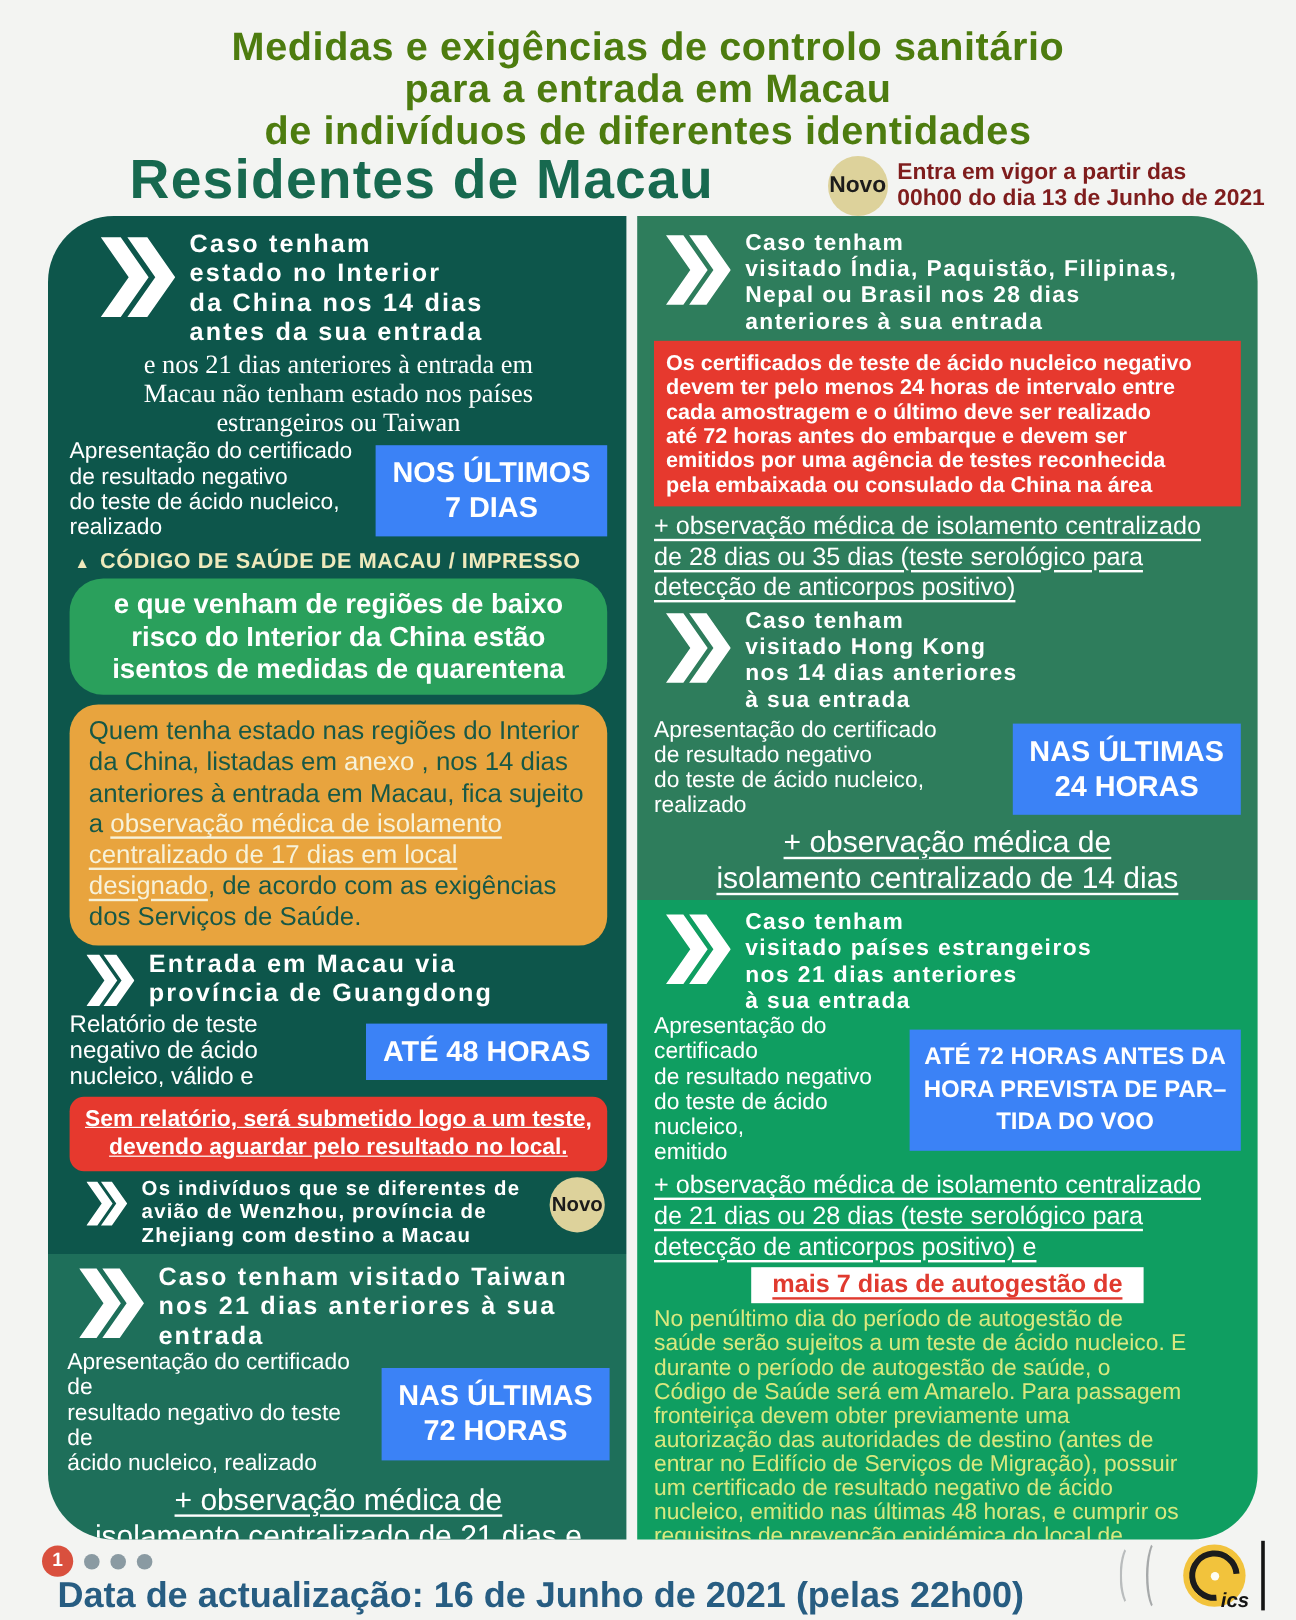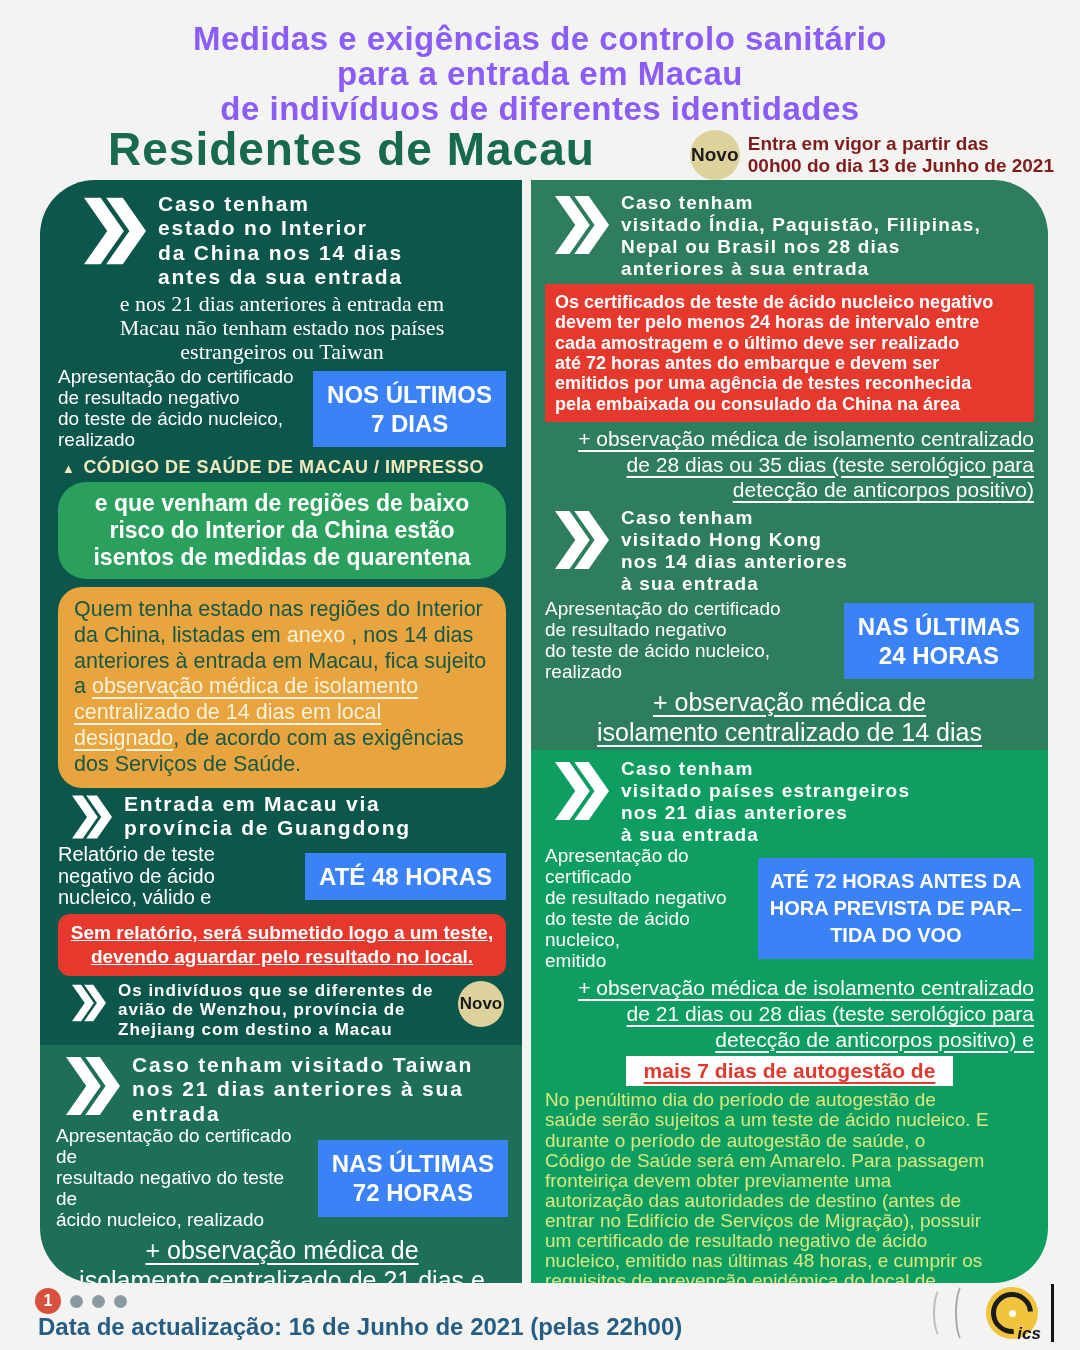--- a/index.html
+++ b/index.html
@@ -2,21 +2,21 @@
 <html><head>
 <meta charset="utf-8">
 <style>
   html,body{margin:0;padding:0;}
   body{background:#e9eaea;}
   .page{position:relative;width:1080px;height:1350px;background:#f3f4f2;overflow:hidden;
         font-family:"Liberation Sans", sans-serif;}
 
   
   .title{position:absolute;top:22px;left:0;width:1080px;text-align:center;
-         color:#8b5cf6;font-size:33px;line-height:1.06;font-weight:bold;white-space:pre-line;letter-spacing:.5px;}
+         color:#4d7c0f;font-size:33px;line-height:1.06;font-weight:bold;white-space:pre-line;letter-spacing:.5px;}
   .audience{position:absolute;top:122px;left:108px;color:#17694f;font-size:46px;font-weight:bold;letter-spacing:1px;}
   .effective-wrap{position:absolute;top:130px;right:26px;display:flex;align-items:center;gap:8px;}
   .novo-circle{width:50px;height:50px;border-radius:50%;background:#ddd29b;color:#1b1b1b;
                display:flex;align-items:center;justify-content:center;font-size:19px;font-weight:bold;flex:0 0 auto;}
   .effective{color:#7f1d1d;font-size:19px;line-height:1.16;font-weight:bold;white-space:pre-line;}
 
   
   .col-left{position:absolute;left:40px;top:180px;width:482px;}
   .col-right{position:absolute;left:531px;top:180px;width:517px;}
   .panel{box-sizing:border-box;color:#fff;}
@@ -50,32 +50,32 @@
   .green-box{background:#2aa05c;border-radius:28px;font-size:23px;line-height:1.18;font-weight:bold;
              text-align:center;padding:8px 8px;margin:2px 0 0;}
   .orange-box{background:#e8a43e;border-radius:24px;color:#175846;font-size:21.5px;line-height:1.2;
               padding:10px 16px;margin:8px 0 4px;}
   .cream{color:#f7f2d9;}
   .noreport{background:#e6392e;border-radius:12px;font-size:19px;font-weight:bold;text-align:center;
             line-height:1.25;padding:7px 8px;margin:5px 0;text-decoration:underline;}
   .novo-sm{width:46px;height:46px;border-radius:50%;background:#ddd29b;color:#1b1b1b;display:flex;
            align-items:center;justify-content:center;font-size:17px;font-weight:bold;flex:0 0 auto;margin-right:2px;}
   .obs{font-size:25px;line-height:1.2;text-align:center;margin:4px 0;}
-  .obs-sm{font-size:21px;line-height:1.22;text-align:right;margin:4px 0;}
+  .obs-sm{font-size:21px;line-height:1.22;text-align:left;margin:4px 0;}
   .selfcare-box{background:#ffffff;margin:4px auto;padding:3px 18px;width:max-content;max-width:95%;}
   .selfcare-box span{color:#e03a2f;font-size:21px;font-weight:bold;}
   .redbox{background:#e6392e;font-weight:bold;font-size:18px;line-height:1.13;padding:8px 10px;margin:4px 0 2px;}
   .yellow-note{color:#d9e87f;font-size:19px;line-height:1.06;margin-top:4px;}
 
   
   .pager{position:absolute;left:35px;top:1288px;display:flex;align-items:center;gap:9px;}
   .page-circle{width:26px;height:26px;border-radius:50%;background:#d9503e;color:#fff;font-size:16px;
                font-weight:bold;display:flex;align-items:center;justify-content:center;}
   .dot{width:13px;height:13px;border-radius:50%;background:#8a9aa2;}
-  .date{position:absolute;left:38px;top:1313px;color:#275d82;font-size:24px;font-weight:bold;}
+  .date{position:absolute;left:48px;top:1313px;color:#275d82;font-size:30px;font-weight:bold;}
 
   .logo{position:absolute;right:26px;top:1280px;display:flex;align-items:center;gap:10px;height:66px;}
   .waves{display:flex;gap:4px;align-items:center;height:60px;}
   .wave{width:14px;height:48px;border:2px solid transparent;border-left:2px solid #b9bcbd;border-radius:50%;}
   .wave:nth-child(2){height:56px;border-left-color:#a6a9aa;}
   .gcs-mark{position:relative;width:58px;height:58px;flex:0 0 auto;}
   .gcs-yellow{position:absolute;inset:3px;background:#f2c33c;border-radius:50%;}
   .gcs-c{position:absolute;inset:8px;border:5px solid #1c1c1c;border-radius:50%;border-right-color:transparent;
          transform:rotate(40deg);}
   .gcs-dot{position:absolute;left:26px;top:26px;width:7px;height:7px;background:#fdfdf4;border-radius:50%;}
@@ -129,21 +129,21 @@
 
       <div class="code-line">
         <span class="tri">▲</span><span>CÓDIGO DE SAÚDE DE MACAU</span><span>  / IMPRESSO</span>
       </div>
 
       <div class="green-box pre">e que venham de regiões de baixo
 risco do Interior da China estão
 isentos de medidas de quarentena</div>
 
       <div class="orange-box">
-        <span>Quem tenha estado nas regiões do Interior da China, listadas em </span><span class="cream">anexo</span><span> , nos 14 dias anteriores à entrada em Macau, fica sujeito a </span><span class="cream u">observação médica de isolamento centralizado de 14 dias em local designado</span><span>, de acordo com as exigências dos Serviços de Saúde.</span>
+        <span>Quem tenha estado nas regiões do Interior da China, listadas em </span><span class="cream">anexo</span><span> , nos 14 dias anteriores à entrada em Macau, fica sujeito a </span><span class="cream u">observação médica de isolamento centralizado de 17 dias em local designado</span><span>, de acordo com as exigências dos Serviços de Saúde.</span>
       </div>
 
       <div class="head-row">
         <svg class="chev chev-sm" viewBox="0 0 56 60">
           <polygon points="0,0 15,0 36,30 15,60 0,60 21,30"></polygon>
           <polygon points="20,0 35,0 56,30 35,60 20,60 41,30"></polygon>
         </svg>
         <div class="sec-heading h21 pre">Entrada em Macau via
 província de Guangdong</div>
       </div>

